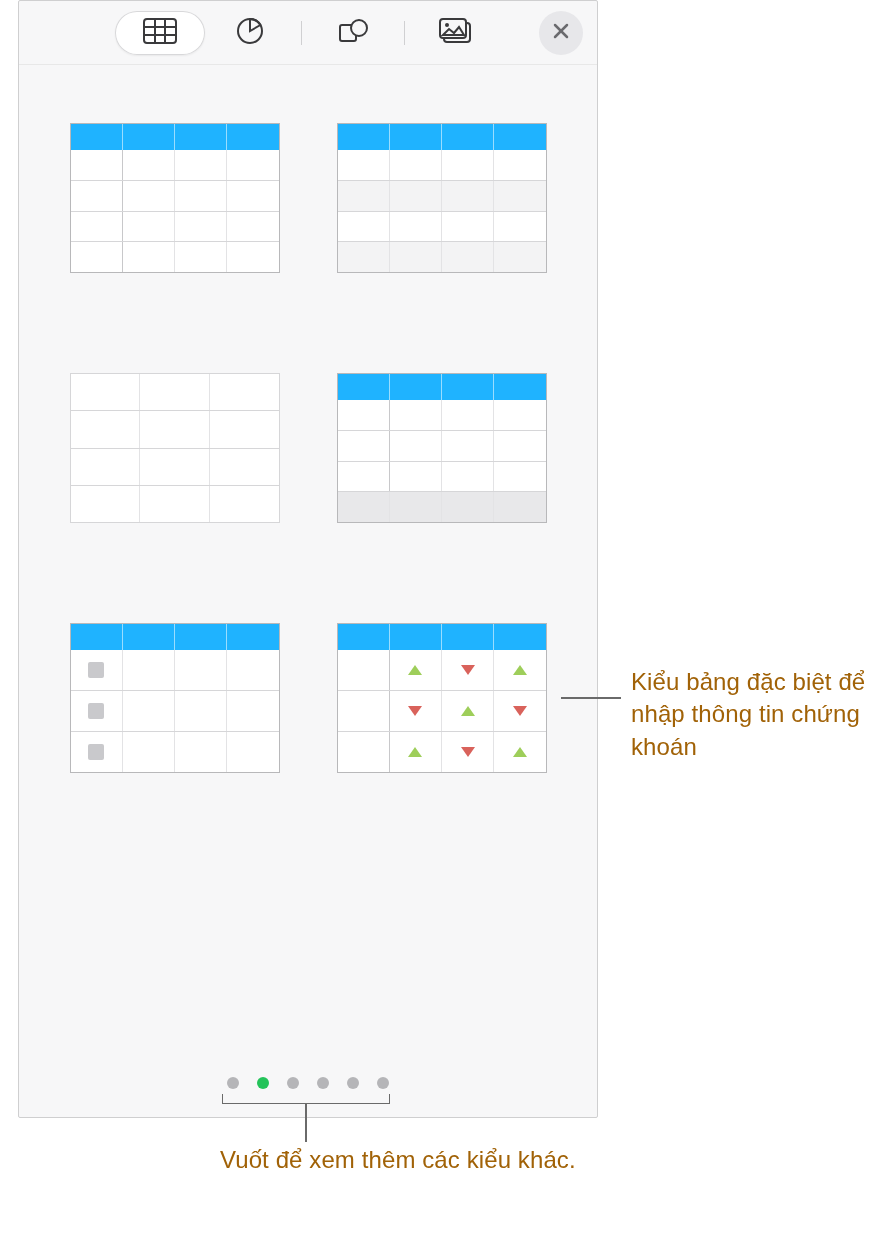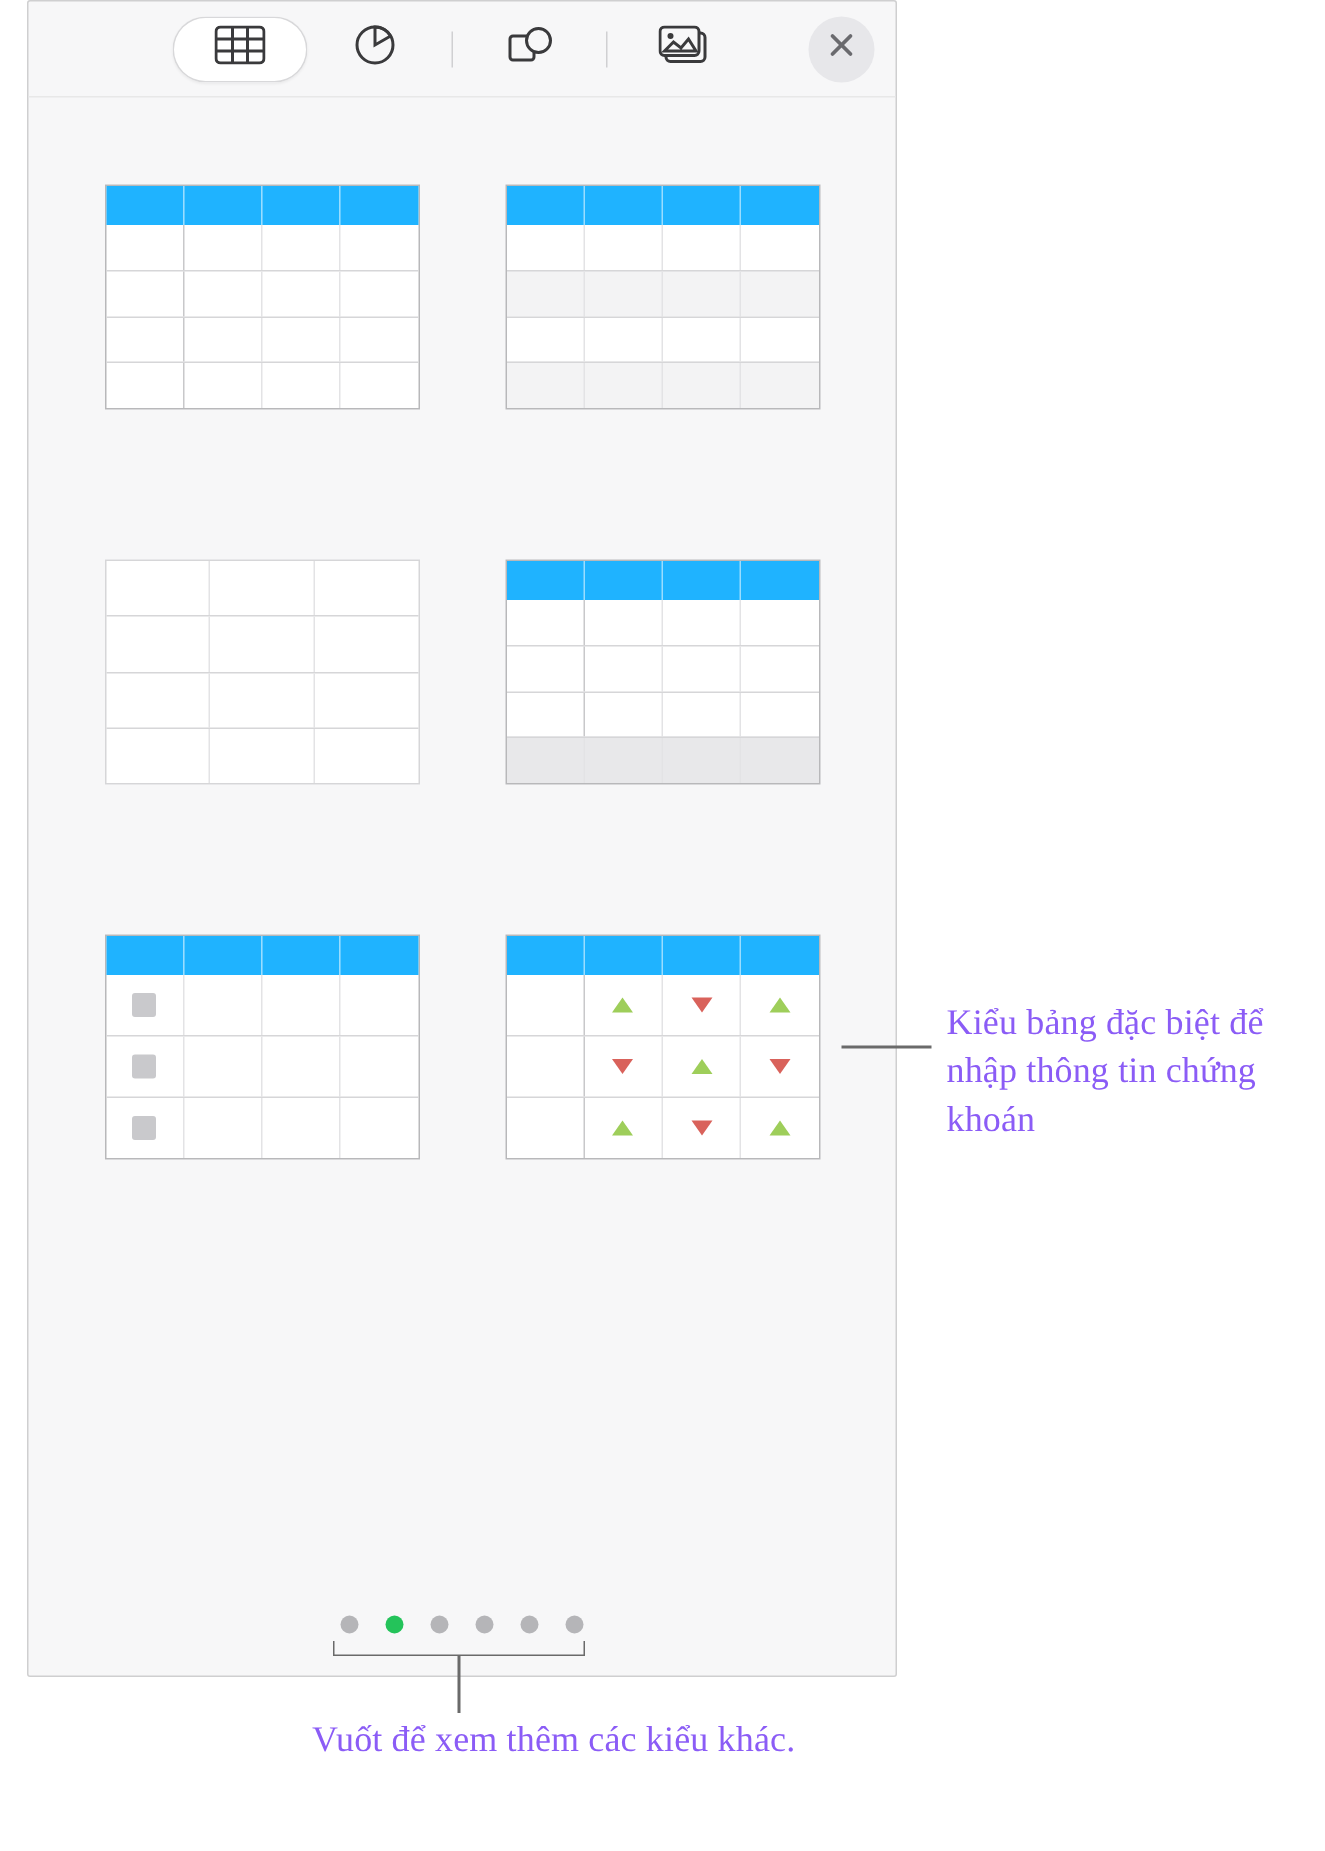--- a/index.html
+++ b/index.html
@@ -143,23 +143,22 @@
 
   
   .callout-line {
     position: absolute;
     background: #6a6a6a;
   }
   .callout-text {
     position: absolute;
     font-size: 24px;
     line-height: 1.35;
-    color: #8b5cf6;
+    color: #a16207;
     letter-spacing: 0.1px;
-    font-family: Liberation Serif, serif;
   }
   .bracket {
     position: absolute;
     border: 1.5px solid #6a6a6a;
     border-top: none;
     height: 10px;
   }
 </style>
 </head>
 <body>
@@ -443,13 +442,13 @@
     <div class="dot"></div>
   </div>
 
 </div>
 
 <div class="callout-line" style="left:561px; top:697px; width:60px; height:1.5px;"></div>
 <div class="callout-text" style="left:631px; top:666px; width:250px;">Kiểu bảng đặc biệt để nhập thông tin chứng khoán</div>
 
 <div class="bracket" style="left:222px; top:1094px; width:168px;"></div>
 <div class="callout-line" style="left:305px; top:1104px; width:1.5px; height:38px;"></div>
-<div class="callout-text" style="left:208px; top:1144px; width:360px;">Vuốt để xem thêm các kiểu khác.</div>
+<div class="callout-text" style="left:220px; top:1144px; width:360px;">Vuốt để xem thêm các kiểu khác.</div>
 
 </body></html>

